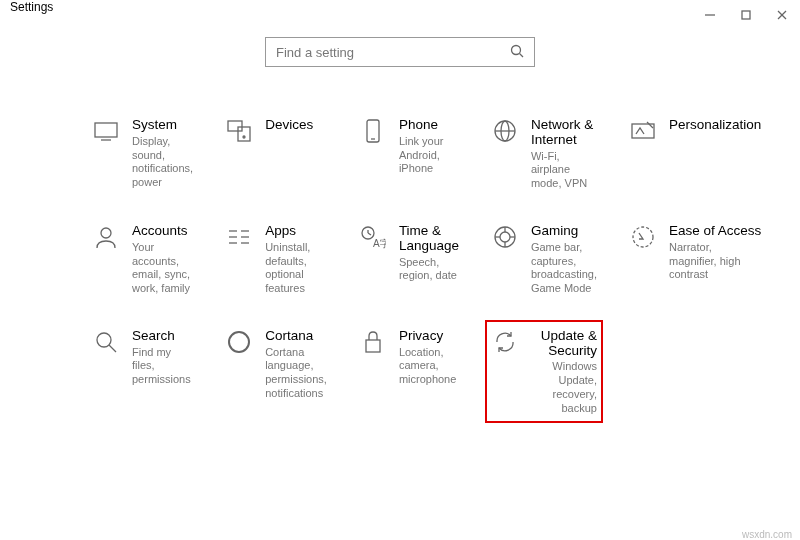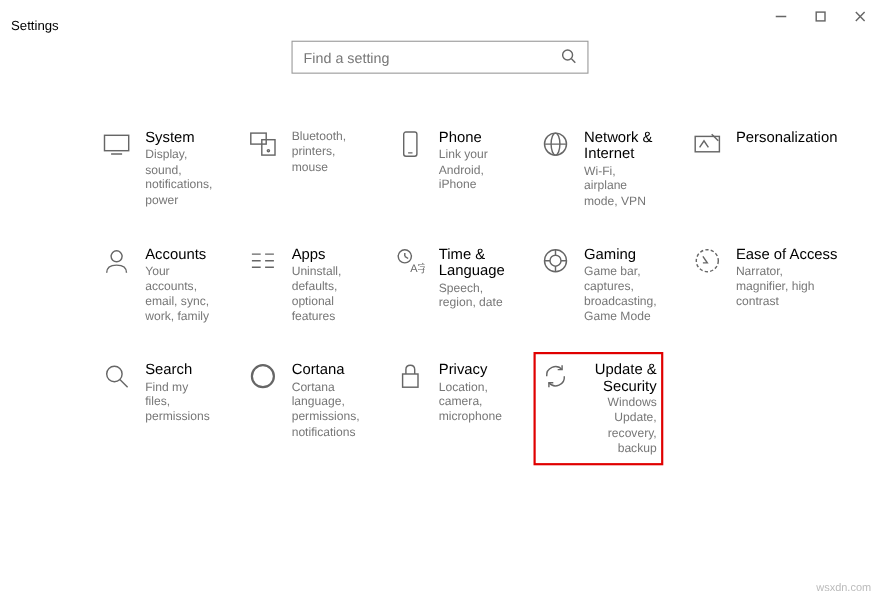--- a/index.html
+++ b/index.html
@@ -7,21 +7,21 @@
       font-family: "Segoe UI", Arial, sans-serif;
       background: #fff;
       color: #000;
       width: 800px;
       height: 540px;
       overflow: hidden;
       position: relative;
     }
     .titlebar {
       display: flex;
-      align-items: flex-end;
+      align-items: flex-start;
       height: 30px;
       padding: 0 0 0 10px;
       font-size: 12px;
       color: #000;
     }
     .titlebar .title { flex: 1; }
     .win-controls { display: flex; }
     .win-btn {
       width: 36px;
       height: 30px;
@@ -136,21 +136,21 @@
 
   <div class="tile">
     <span class="icon">
       <svg width="26" height="24" viewBox="0 0 26 24">
           <rect x="2" y="2" width="14" height="10"></rect>
           <rect x="12" y="8" width="12" height="14"></rect>
           <circle cx="18" cy="18" r="1"></circle>
         </svg>
     </span>
     <div class="txt">
-      <div class="t-desc">Bluetooth, printers, mouse</div>
+      <div class="t-title">Devices</div>
     </div>
   </div>
 
   <div class="tile">
     <span class="icon">
       <svg width="18" height="26" viewBox="0 0 18 26">
           <rect x="3" y="2" width="12" height="22" rx="2"></rect>
           <line x1="7" y1="21" x2="11" y2="21"></line>
         </svg>
     </span>

